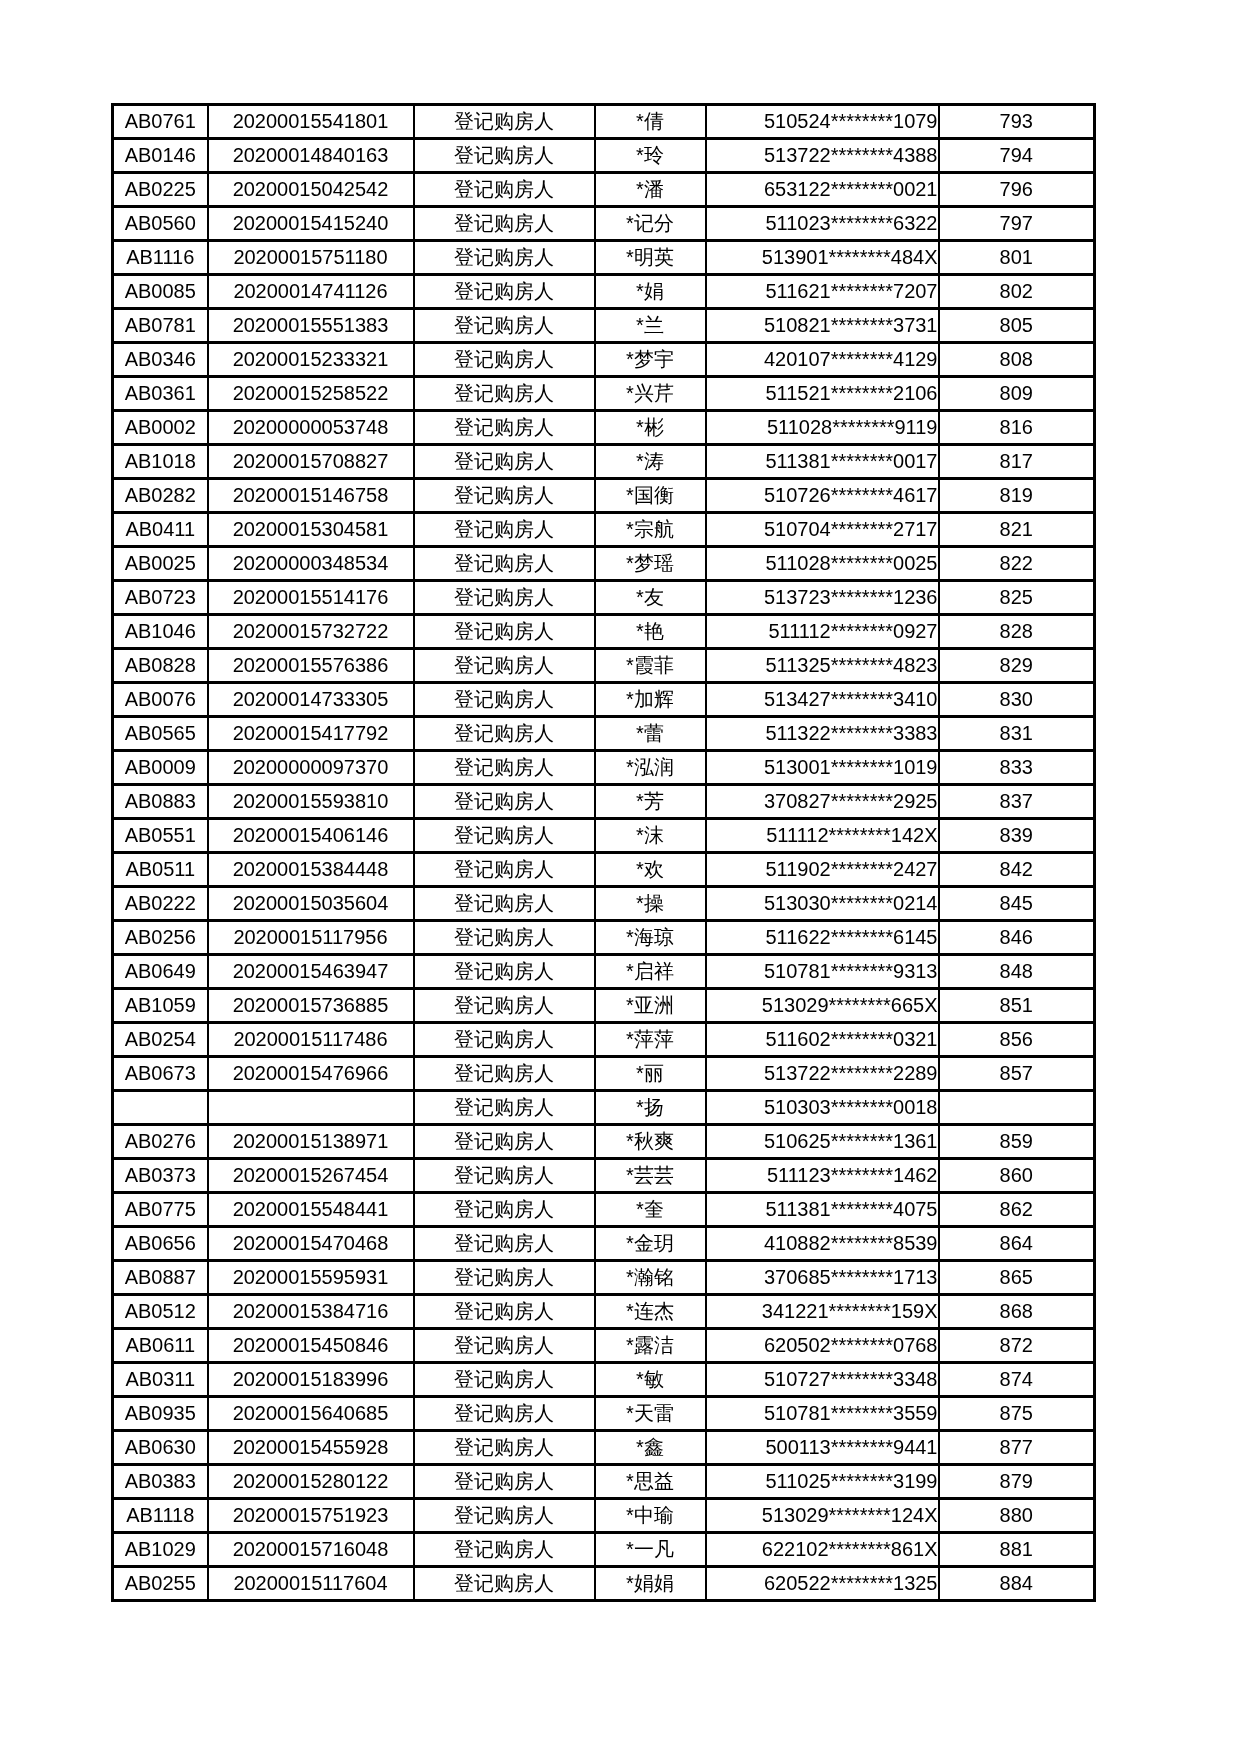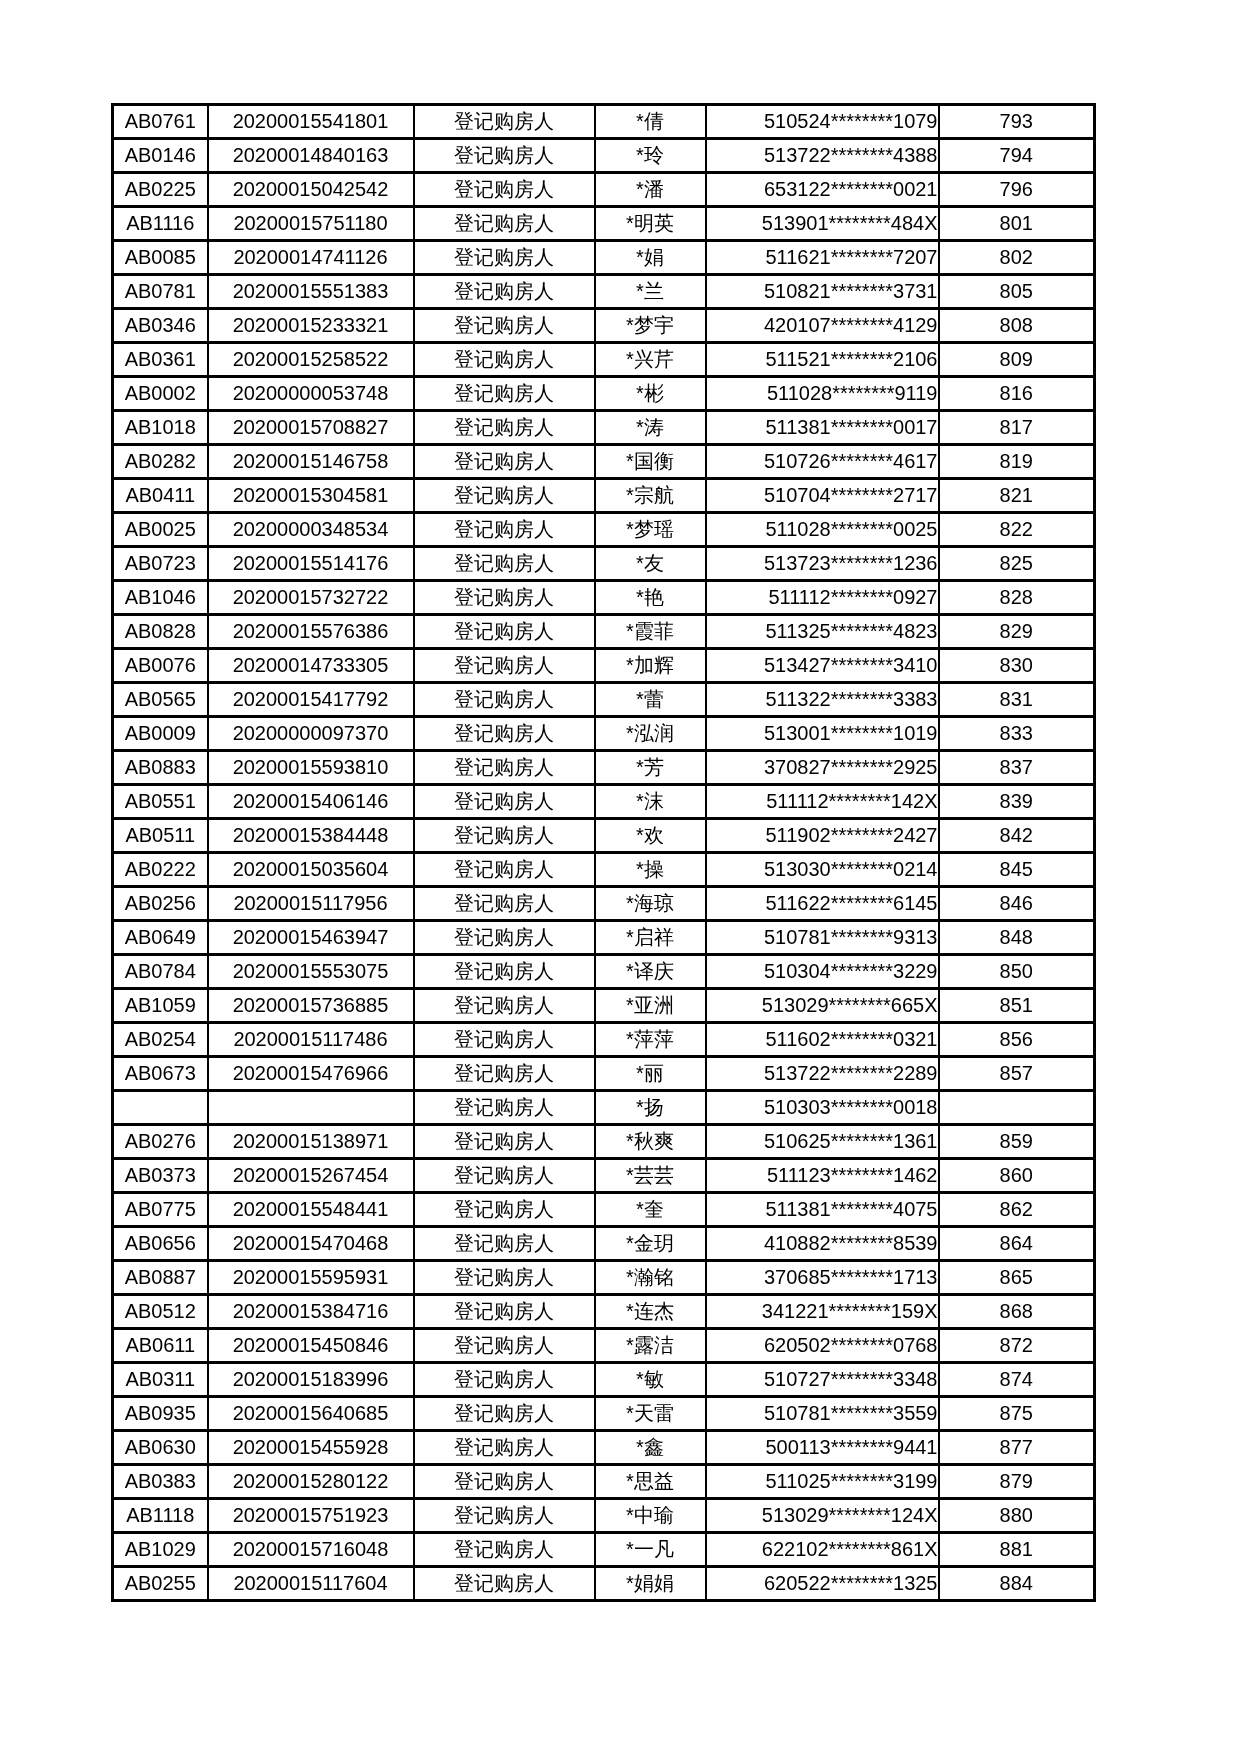--- a/index.html
+++ b/index.html
@@ -86,20 +86,28 @@
         </tr>
         <tr>
           <td class="c0">AB0225</td>
           <td class="c1">20200015042542</td>
           <td class="c2">登记购房人</td>
           <td class="c3">*潘</td>
           <td class="c4">653122********0021</td>
           <td class="c5">796</td>
         </tr>
         <tr>
+          <td class="c0">AB0560</td>
+          <td class="c1">20200015415240</td>
+          <td class="c2">登记购房人</td>
+          <td class="c3">*记分</td>
+          <td class="c4">511023********6322</td>
+          <td class="c5">797</td>
+        </tr>
+        <tr>
           <td class="c0">AB1116</td>
           <td class="c1">20200015751180</td>
           <td class="c2">登记购房人</td>
           <td class="c3">*明英</td>
           <td class="c4">513901********484X</td>
           <td class="c5">801</td>
         </tr>
         <tr>
           <td class="c0">AB0085</td>
           <td class="c1">20200014741126</td>
@@ -260,28 +268,20 @@
           <td class="c4">511622********6145</td>
           <td class="c5">846</td>
         </tr>
         <tr>
           <td class="c0">AB0649</td>
           <td class="c1">20200015463947</td>
           <td class="c2">登记购房人</td>
           <td class="c3">*启祥</td>
           <td class="c4">510781********9313</td>
           <td class="c5">848</td>
-        </tr>
-        <tr>
-          <td class="c0">AB0784</td>
-          <td class="c1">20200015553075</td>
-          <td class="c2">登记购房人</td>
-          <td class="c3">*译庆</td>
-          <td class="c4">510304********3229</td>
-          <td class="c5">850</td>
         </tr>
         <tr>
           <td class="c0">AB1059</td>
           <td class="c1">20200015736885</td>
           <td class="c2">登记购房人</td>
           <td class="c3">*亚洲</td>
           <td class="c4">513029********665X</td>
           <td class="c5">851</td>
         </tr>
         <tr>

